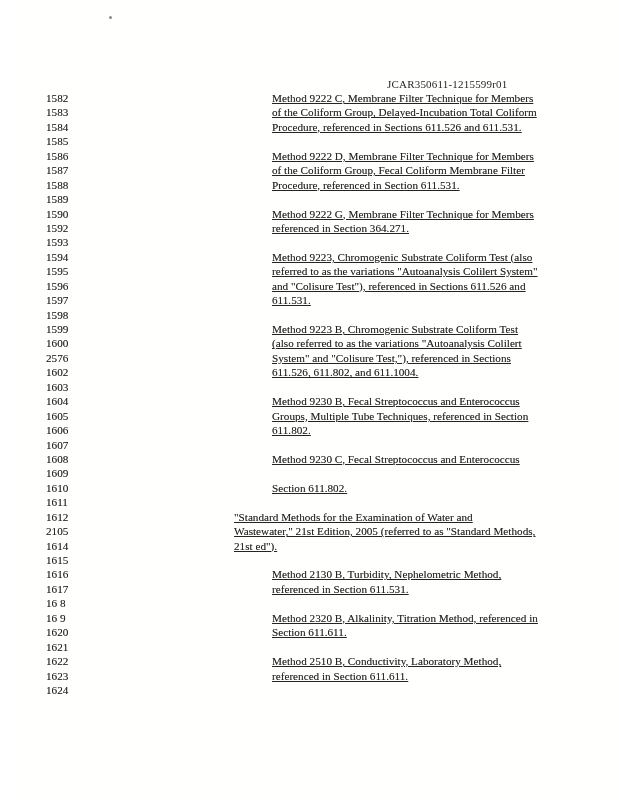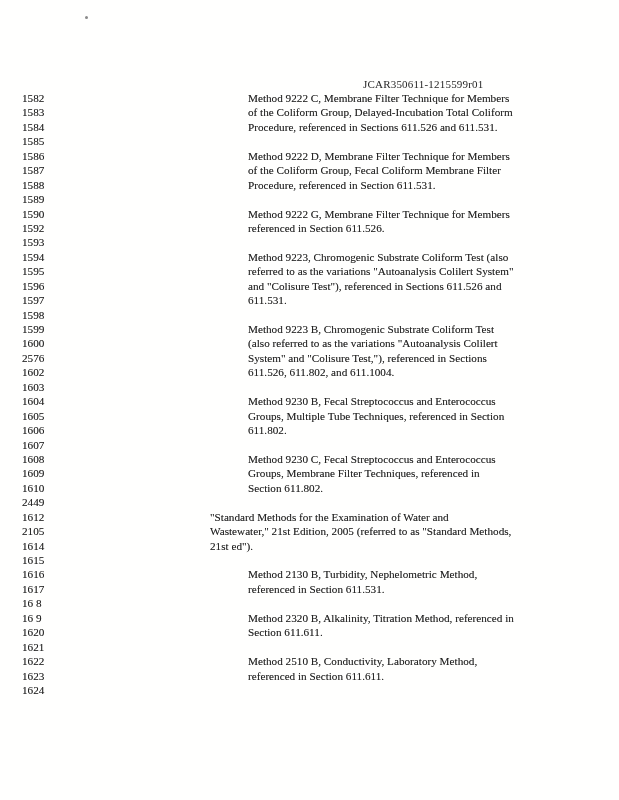--- a/index.html
+++ b/index.html
@@ -12,20 +12,21 @@
     background: #ffffff;
     position: relative;
     font-family: "Liberation Serif", "DejaVu Serif", serif;
     color: #1f1f1f;
   }
   .page {
     position: absolute;
     inset: 0;
     background: #fffffe;
     overflow: hidden;
+    margin-left: 24px;
   }
   .speck {
     position: absolute;
     left: 85px;
     top: 16px;
     width: 3px;
     height: 3px;
     background: #8a8a8a;
     border-radius: 50%;
   }
@@ -49,21 +50,21 @@
     font-size: 11.2px;
     line-height: 14.45px;
     white-space: nowrap;
     color: #242424;
     text-shadow: 0 0 0.4px rgba(40,40,40,0.45);
   }
   .num {
     position: absolute;
     left: 22px;
   }
-  .txt { position: absolute; }
+  .txt { position: absolute; text-decoration: underline; }
   .txt.ind0 { left: 248px; }
   .txt.ind1 { left: 210px; }
   .txt.ind2 { left: 248px; }
 </style>
 </head>
 <body>
 
 <div class="page">
   <span class="speck"></span>
   <div class="doc-id">JCAR350611-1215599r01</div>
@@ -99,21 +100,21 @@
       <div class="line">
     <span class="num">1589</span>
     <span class="txt ind0"></span>
   </div>
       <div class="line">
     <span class="num">1590</span>
     <span class="txt ind2">Method 9222 G, Membrane Filter Technique for Members</span>
   </div>
       <div class="line">
     <span class="num">1592</span>
-    <span class="txt ind2">referenced in Section 611.526.</span>
+    <span class="txt ind2">referenced in Section 364.271.</span>
   </div>
       <div class="line">
     <span class="num">1593</span>
     <span class="txt ind0"></span>
   </div>
       <div class="line">
     <span class="num">1594</span>
     <span class="txt ind2">Method 9223, Chromogenic Substrate Coliform Test (also</span>
   </div>
       <div class="line">
@@ -167,28 +168,27 @@
       <div class="line">
     <span class="num">1607</span>
     <span class="txt ind0"></span>
   </div>
       <div class="line">
     <span class="num">1608</span>
     <span class="txt ind2">Method 9230 C, Fecal Streptococcus and Enterococcus</span>
   </div>
       <div class="line">
     <span class="num">1609</span>
-    <span class="txt ind2">Groups, Membrane Filter Techniques, referenced in</span>
   </div>
       <div class="line">
     <span class="num">1610</span>
     <span class="txt ind2">Section 611.802.</span>
   </div>
       <div class="line">
-    <span class="num">2449</span>
+    <span class="num">1611</span>
     <span class="txt ind0"></span>
   </div>
       <div class="line">
     <span class="num">1612</span>
     <span class="txt ind1">"Standard Methods for the Examination of Water and</span>
   </div>
       <div class="line">
     <span class="num">2105</span>
     <span class="txt ind1">Wastewater," 21st Edition, 2005 (referred to as "Standard Methods,</span>
   </div>

